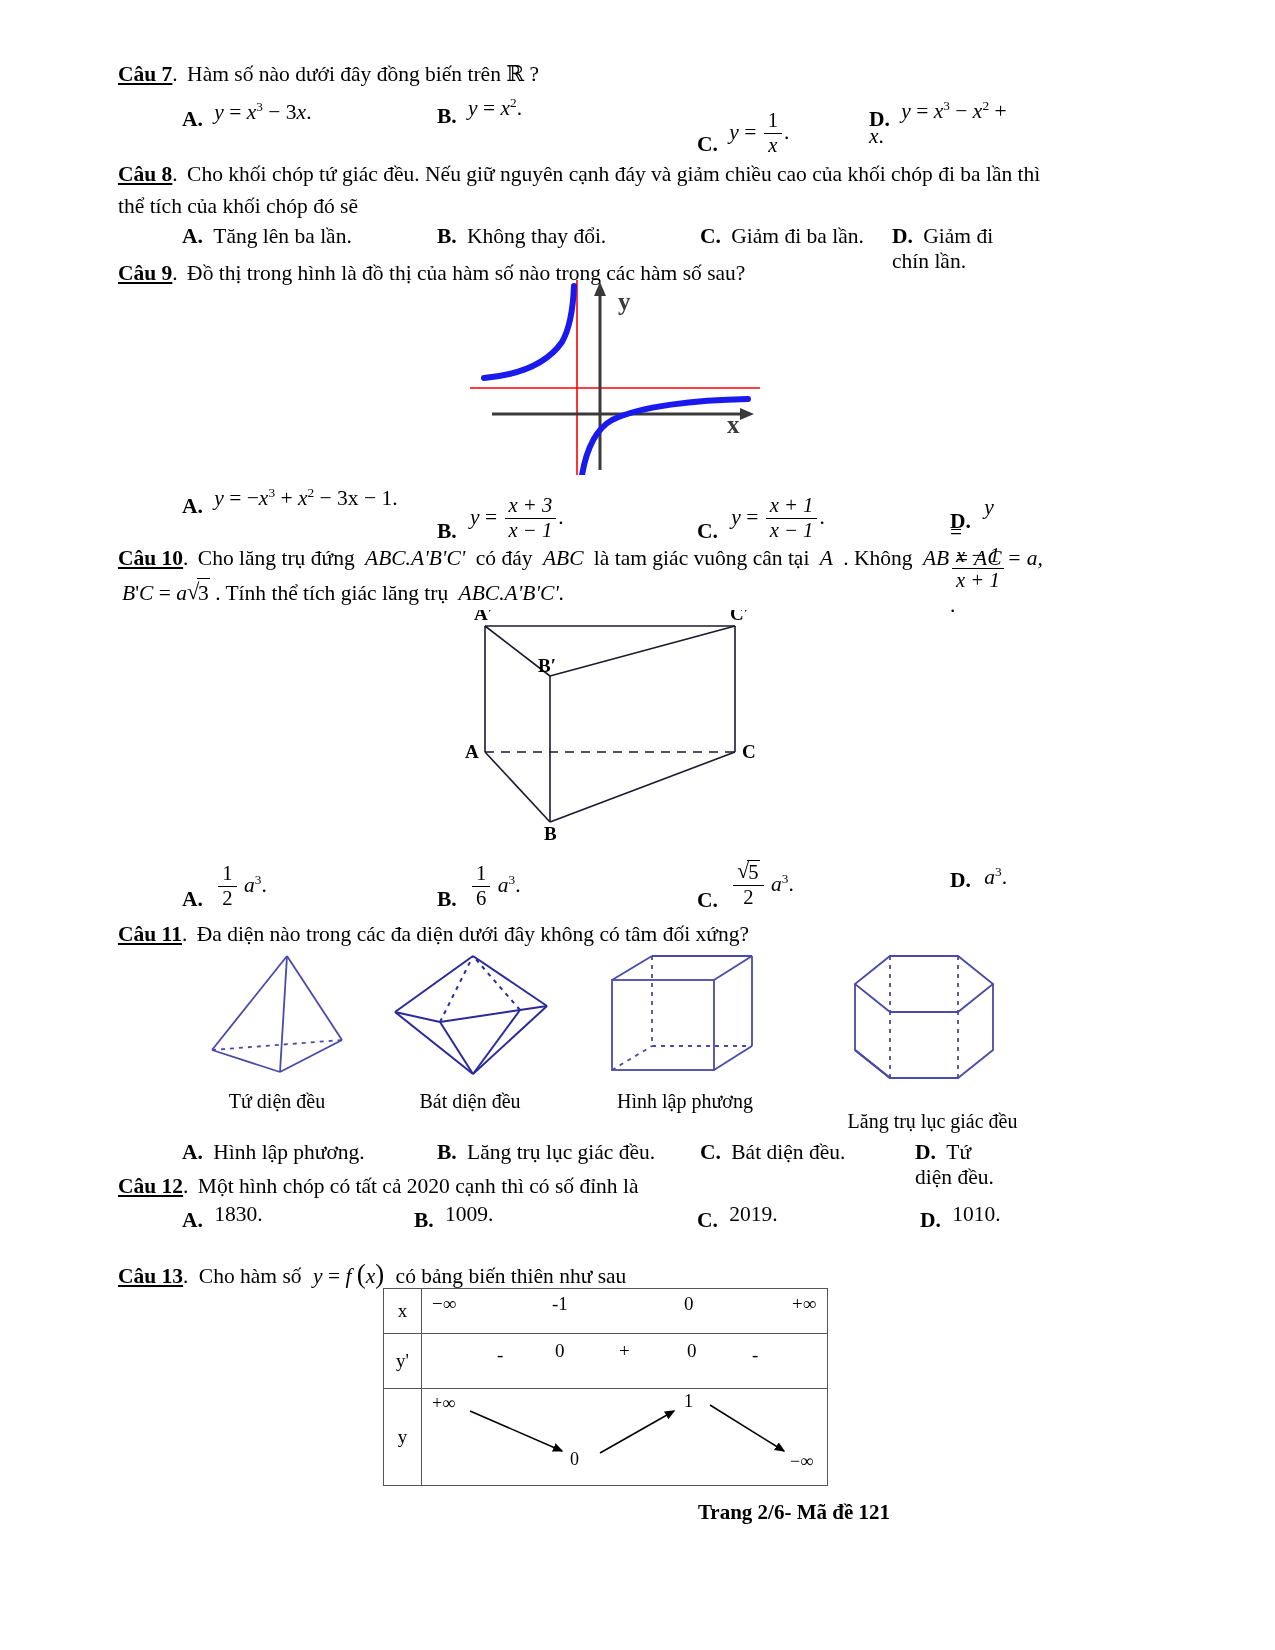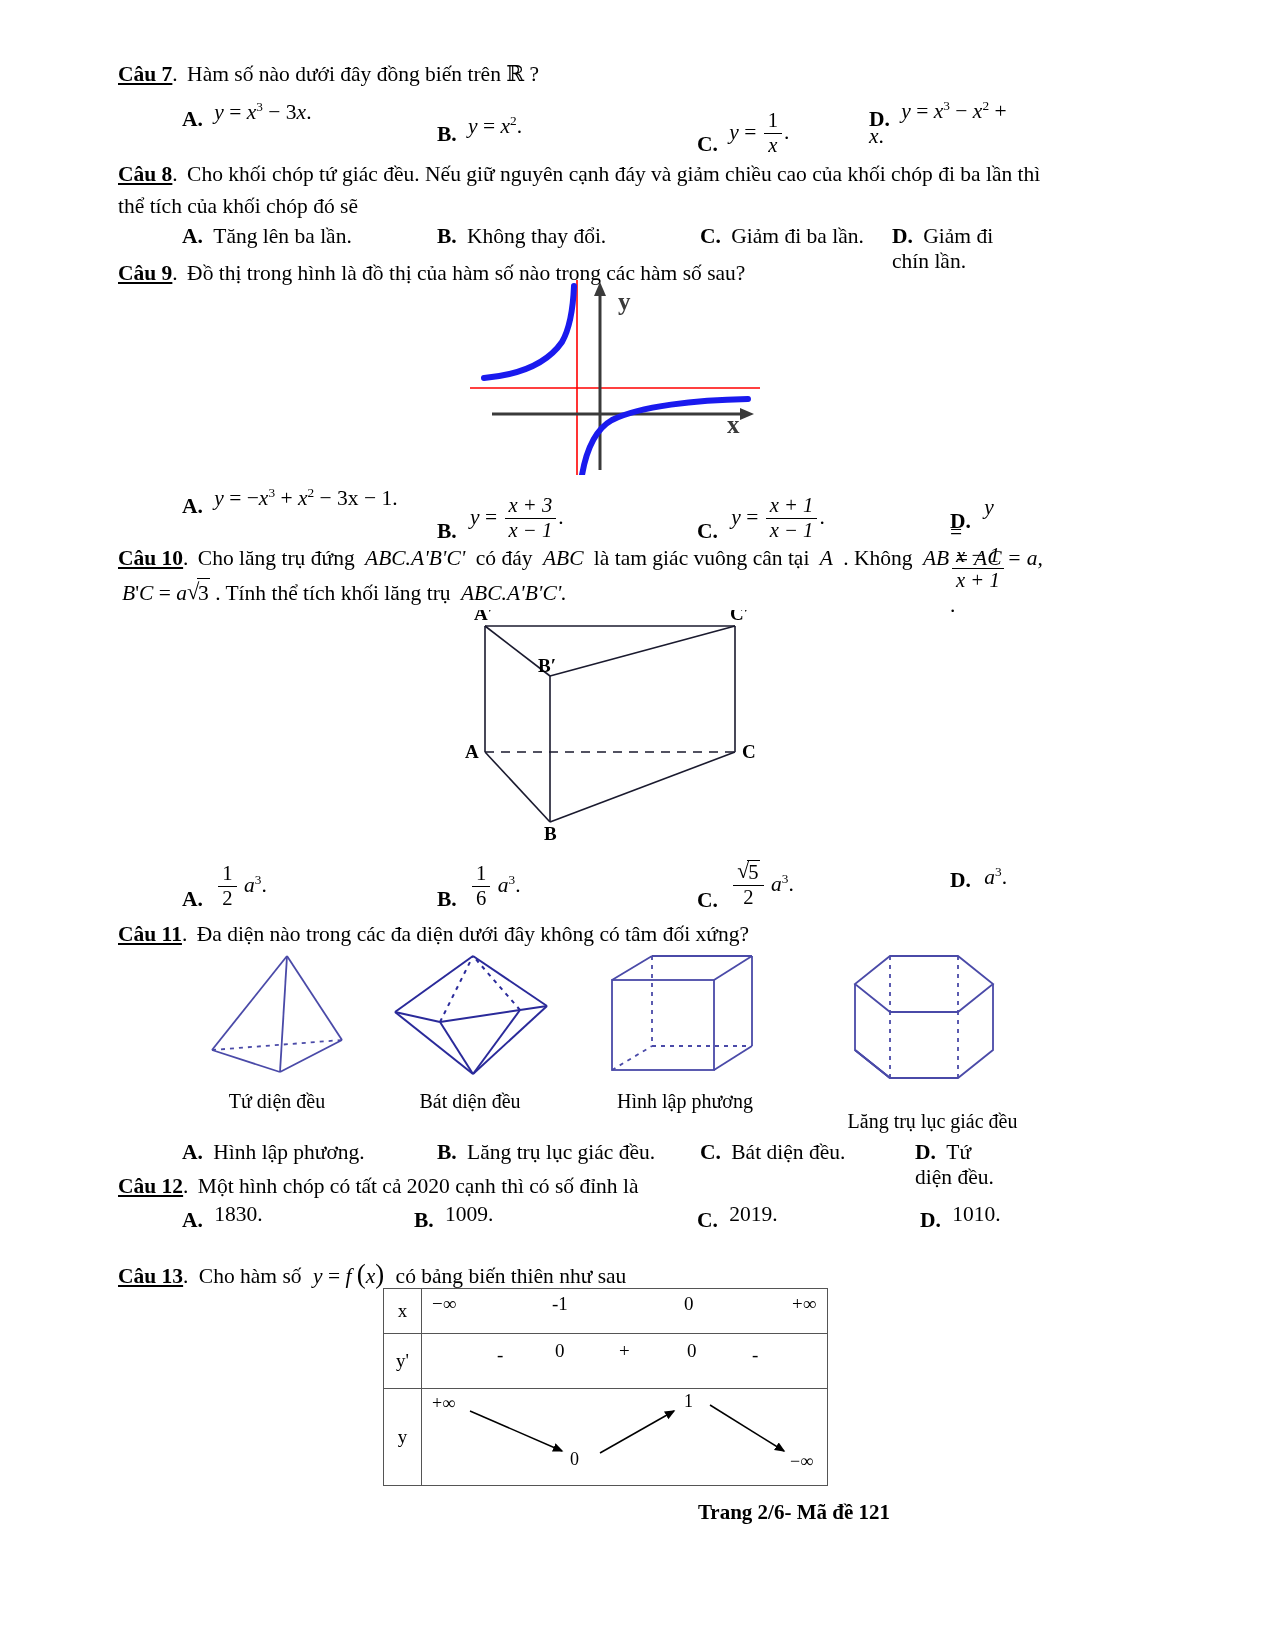--- a/index.html
+++ b/index.html
@@ -46,21 +46,21 @@
     <span class="qlabel">Câu 7</span><span>.</span>
     <span style="margin-left:4px;">Hàm số nào dưới đây đồng biến trên ℝ ?</span>
   </div>
 
   <div class="opt" style="left:182px;top:107px;">
     <span class="ol">A.</span>
     <span style="margin-left:6px;position:relative;top:-7px;">
       <i class="mi">y</i> <span class="mu">=</span> <i class="mi">x</i><sup class="supn">3</sup> <span class="mu">−</span> 3<i class="mi">x</i>.
     </span>
   </div>
-  <div class="opt" style="left:437px;top:122px;">
+  <div class="opt" style="left:437px;top:104px;">
     <span class="ol">B.</span>
     <span style="margin-left:6px;position:relative;top:-8px;">
       <i class="mi">y</i> <span class="mu">=</span> <i class="mi">x</i><sup class="supn">2</sup>.
     </span>
   </div>
   <div class="opt" style="left:697px;top:122px;">
     <span class="ol">C.</span>
     <span style="margin-left:6px;position:relative;top:-12px;">
       <i class="mi">y</i> <span class="mu">=</span>
       <span class="frac"><span class="num mu">1</span><span class="den mi">x</span></span>.
@@ -167,21 +167,21 @@
     <i class="mi" style="margin:0 5px;">ABC</i>
     <span>là tam giác vuông cân tại</span>
     <i class="mi" style="margin:0 5px;">A</i>
     <span>. Không</span>
     <i class="mi" style="margin-left:5px;">AB = AC = a,</i>
   </div>
   <div class="q" style="left:122px;top:578px;">
     <span>
       <i class="mi">B</i><span class="mu">'</span><i class="mi">C</i> <span class="mu">=</span> <i class="mi">a</i><span class="sqrt"><span class="rad rnum">3</span></span>
     </span>
-    <span>.  Tính thể tích khối lăng trụ</span>
+    <span>.  Tính thể tích giác lăng trụ</span>
     <i class="mi" style="margin-left:5px;">ABC.A'B'C'.</i>
   </div>
 
   <div class="graphbox" style="left:450px;top:610px;width:320px;height:235px;">
     <svg width="320" height="235" viewBox="0 0 320 235" class="solidsvg">
       <g stroke="#1a1a2e" fill="none" stroke-width="1.6">
 
         <line x1="35" y1="16" x2="285" y2="16"></line>
         <line x1="35" y1="16" x2="100" y2="66"></line>
         <line x1="100" y1="66" x2="285" y2="16"></line>

